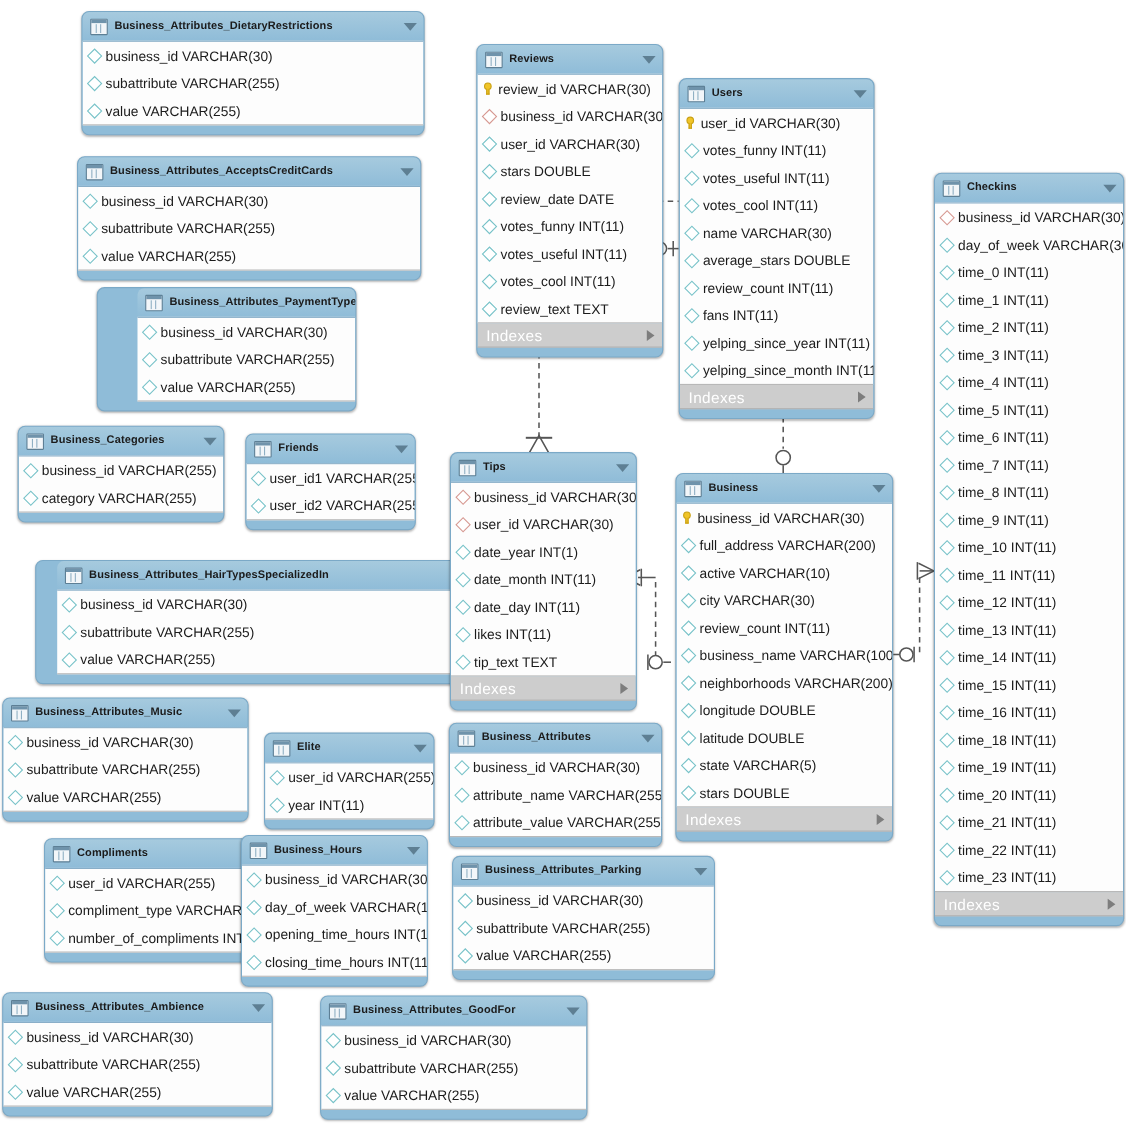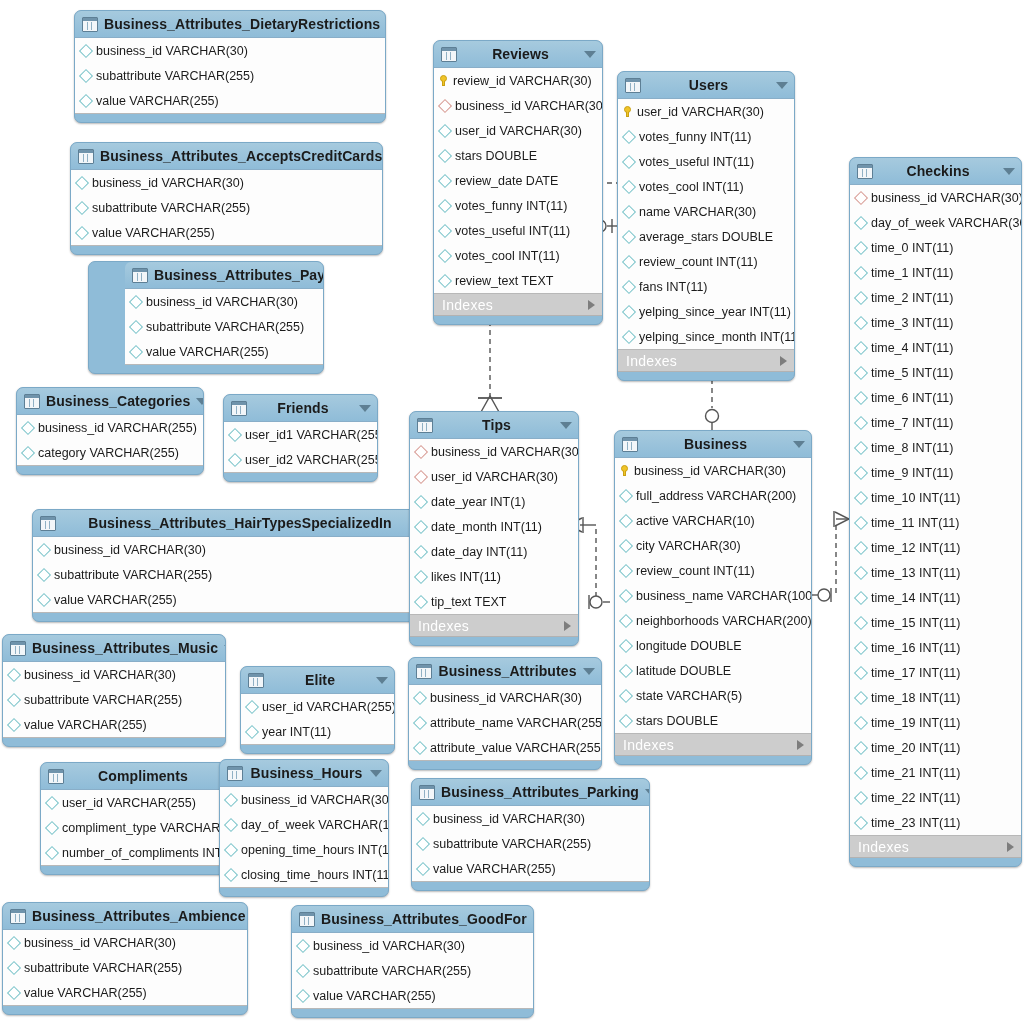--- a/index.html
+++ b/index.html
@@ -45,22 +45,21 @@
   }
   .hdr-icon::before{
     content:"";position:absolute;left:0;top:0;right:0;height:3px;background:#6f93ab;
   }
   .hdr-icon::after{
     content:"";position:absolute;left:4px;top:4px;width:1px;bottom:1px;
     background:#8fb0c4;box-shadow:4px 0 0 #8fb0c4;
   }
   .hdr-title{
     flex:1 1 auto;
-    text-align:center;
-    font-size:14px;
+    font-size:10px;
     font-weight:bold;
     color:#1b1b1b;
     white-space:nowrap;
     letter-spacing:.1px;
     line-height:14px;
   }
   .hdr-caret{
     flex:0 0 auto;
     width:0;height:0;
     margin-left:6px;
@@ -271,21 +270,21 @@
           <div class="col">
             <span class="dia"></span>
             <span>user_id1 VARCHAR(255)</span>
           </div>
           <div class="col">
             <span class="dia"></span>
             <span>user_id2 VARCHAR(255)</span>
           </div>
         </div>
       </div>
-      <div class="tbl" style="left: 32px; top: 509px; width: 411px;">
+      <div class="tbl" style="left: 32px; top: 509px; width: 411px; padding-left: 19px;">
         <div class="tbl-hdr">
           <span class="hdr-icon"></span>
           <span class="hdr-title">Business_Attributes_HairTypesSpecializedIn</span>
           <span class="hdr-caret"></span>
         </div>
         <div class="cols">
           <div class="col">
             <span class="dia"></span>
             <span>business_id VARCHAR(30)</span>
           </div>
@@ -605,24 +604,20 @@
           <div class="col">
             <span class="dia"></span>
             <span>time_15 INT(11)</span>
           </div>
           <div class="col">
             <span class="dia"></span>
             <span>time_16 INT(11)</span>
           </div>
           <div class="col">
             <span class="dia"></span>
-            <span>time_17 INT(11)</span>
-          </div>
-          <div class="col">
-            <span class="dia"></span>
             <span>time_18 INT(11)</span>
           </div>
           <div class="col">
             <span class="dia"></span>
             <span>time_19 INT(11)</span>
           </div>
           <div class="col">
             <span class="dia"></span>
             <span>time_20 INT(11)</span>
           </div>

